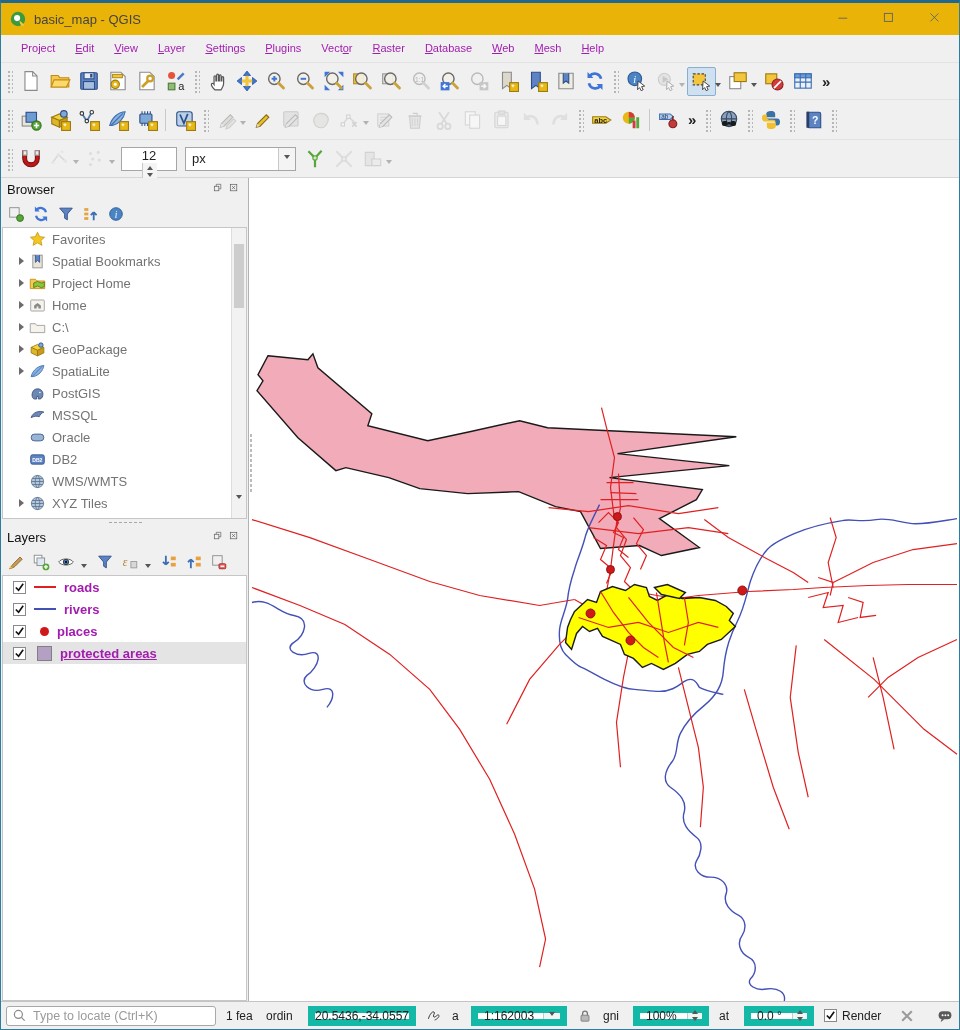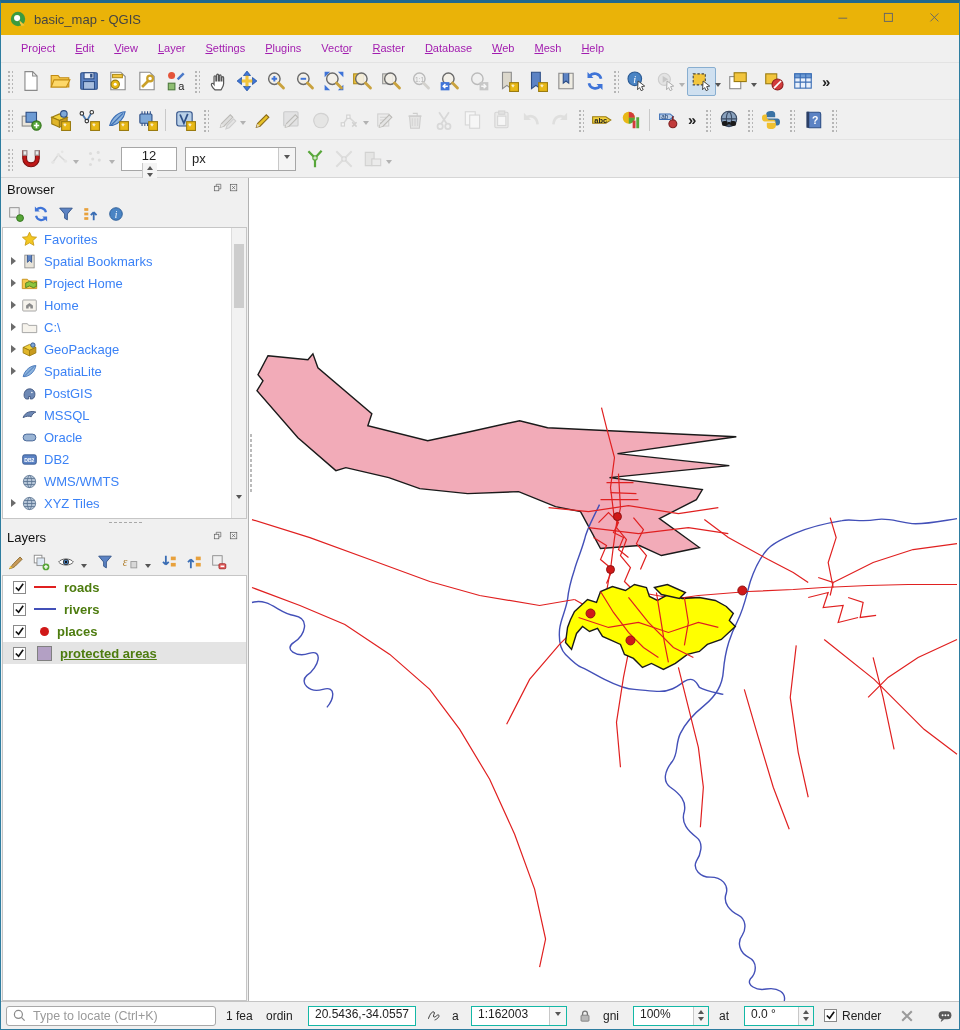--- a/index.html
+++ b/index.html
@@ -37,54 +37,54 @@
   .tri-dn{width:0;height:0;border:3.5px solid transparent;border-top:4.5px solid #555;}
   .combobox .cbtn{width:17px;height:100%;display:flex;align-items:center;justify-content:center;background:#f4f4f4;border-left:1px solid #c8c8c8;}
   
   .main{flex:1;display:flex;min-height:0;}
   .leftcol{width:247px;flex:none;display:flex;flex-direction:column;background:#f0f0f0;}
   .panel-h{height:23px;display:flex;align-items:center;padding:0 6px;flex:none;}
   .panel-h .pt{font-size:13px;color:#111;}
   .panel-h .pbtns{margin-left:auto;display:flex;gap:3px;}
   .panel-tools{height:26px;display:flex;align-items:center;gap:7px;padding:0 6px;flex:none;}
   .tree{background:#fff;border:1px solid #c6c6c6;margin:0 1px;flex:1;overflow:hidden;position:relative;font-size:13px;}
-  .trow{height:22px;display:flex;align-items:center;padding-left:6px;color:#3b82f6;}
+  .trow{height:22px;display:flex;align-items:center;padding-left:14px;color:#737373;}
   .arr{width:12px;flex:none;display:flex;align-items:center;justify-content:center;}
   .arr .tri{width:0;height:0;border:4px solid transparent;border-left:5px solid #6b6b6b;}
   .trow .lbl{margin-left:6px;white-space:nowrap;}
   .sbar{position:absolute;right:0;top:0;bottom:0;width:15px;background:#f2f2f2;border-left:1px solid #ddd;}
   .sbar .thumb{position:absolute;left:2px;right:2px;top:16px;height:64px;background:#cdcdcd;}
   .sbar .su{position:absolute;top:4px;left:4px;}
   .sbar .sd{position:absolute;bottom:4px;left:4px;}
   .hsplit{height:7px;display:flex;align-items:center;justify-content:center;flex:none;}
   .hsplit .dots{width:34px;height:3px;background-image:radial-gradient(#a8a8a8 1px,transparent 1.2px);background-size:5px 3px;}
   .layers-list{background:#fff;border:1px solid #c6c6c6;margin:0 1px;flex:1;overflow:hidden;font-size:13px;}
   .lrow{height:22px;display:flex;align-items:center;padding-left:10px;}
   .lrow.sel{background:#e4e4e4;}
-  .lrow .lbl{margin-left:8px;font-weight:bold;color:#4d7c0f;white-space:nowrap;}
+  .lrow .lbl{margin-left:8px;font-weight:bold;color:#a21caf;white-space:nowrap;}
   .lrow.sel .lbl{text-decoration:underline;}
   .cbx{width:13px;height:13px;background:#fff;border:1px solid #8a8a8a;display:flex;align-items:center;justify-content:center;flex:none;}
   .sym-line{width:22px;height:2px;flex:none;margin-left:8px;}
   .sym-dot{width:9px;height:9px;border-radius:50%;flex:none;margin-left:14px;}
   .sym-fill{width:15px;height:15px;flex:none;margin-left:11px;border:1px solid #808080;}
   .canvas{flex:1;background:#fff;border-left:1px solid #b2b2b2;position:relative;min-width:0;}
   .vgrip{position:absolute;left:0px;top:255px;width:5px;height:60px;background-image:radial-gradient(#bbb 1px,transparent 1.2px);background-size:4px 5px;}
   svg.map{position:absolute;left:0;top:0;width:100%;height:100%;}
   .road{fill:none;stroke:var(--roads);stroke-width:1.2;}
   .river{fill:none;stroke:var(--rivers);stroke-width:1.4;}
   .pinkpoly{fill:var(--pa-fill);stroke:var(--pa-outline);stroke-width:1.4;}
   .yellowpoly{fill:var(--pa-sel);stroke:var(--pa-outline);stroke-width:1.4;}
   .place{fill:var(--places);stroke:#8e1414;stroke-width:1;}
   
   .statusbar{height:28px;flex:none;border-top:1px solid #c4c4c4;background:#f0f0f0;display:flex;align-items:center;
              padding:0 5px;font-size:12px;color:#222;gap:10px;overflow:hidden;}
   .locator{width:210px;height:20px;background:#fff;border:1px solid #a8a8a8;border-radius:3px;display:flex;
            align-items:center;padding:0 5px;gap:5px;flex:none;}
   .locator .ph{color:#9a9a9a;font-size:12.5px;white-space:nowrap;}
-  .sfield{height:20px;background:#fff;border:1px solid #14b8a6;display:flex;align-items:flex-start;flex:none;}
+  .sfield{height:20px;background:#fff;border:7px solid #14b8a6;display:flex;align-items:center;flex:none;}
   .sfield .val{padding:0 6px;white-space:nowrap;}
   .clip{overflow:hidden;white-space:nowrap;flex:none;}
   .rchk{display:flex;align-items:center;gap:5px;flex:none;}
   .corner-grip{width:12px;height:12px;margin-left:2px;align-self:flex-end;
       background-image:radial-gradient(#b0b0b0 1px,transparent 1.2px);background-size:4px 4px;}
   .ic{display:inline-flex;align-items:center;justify-content:center;flex:none;}
 </style>
 </head>
 <body>
 

